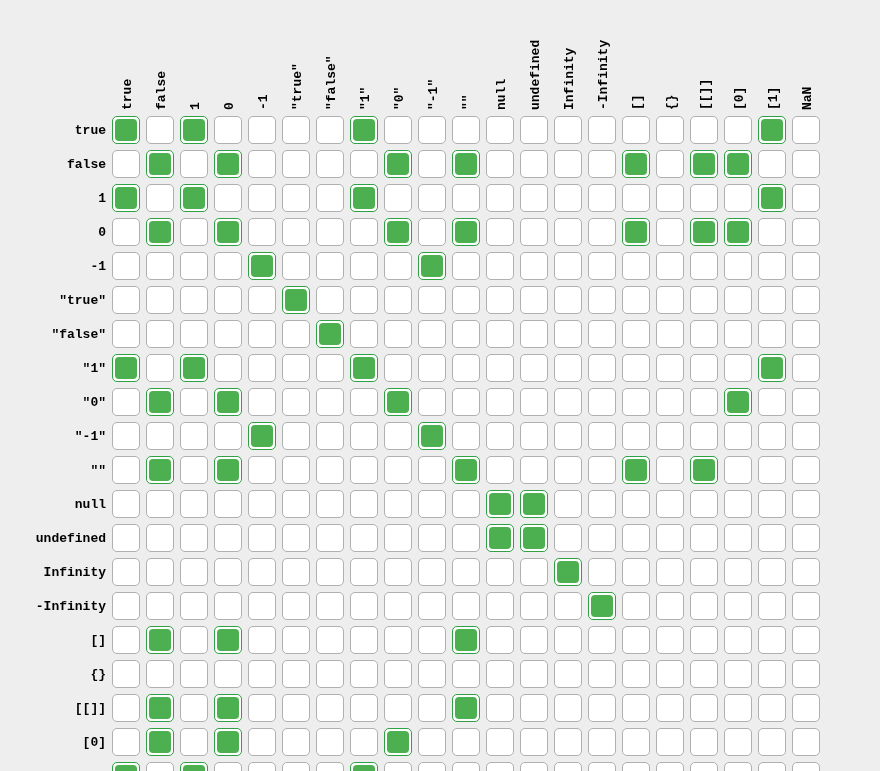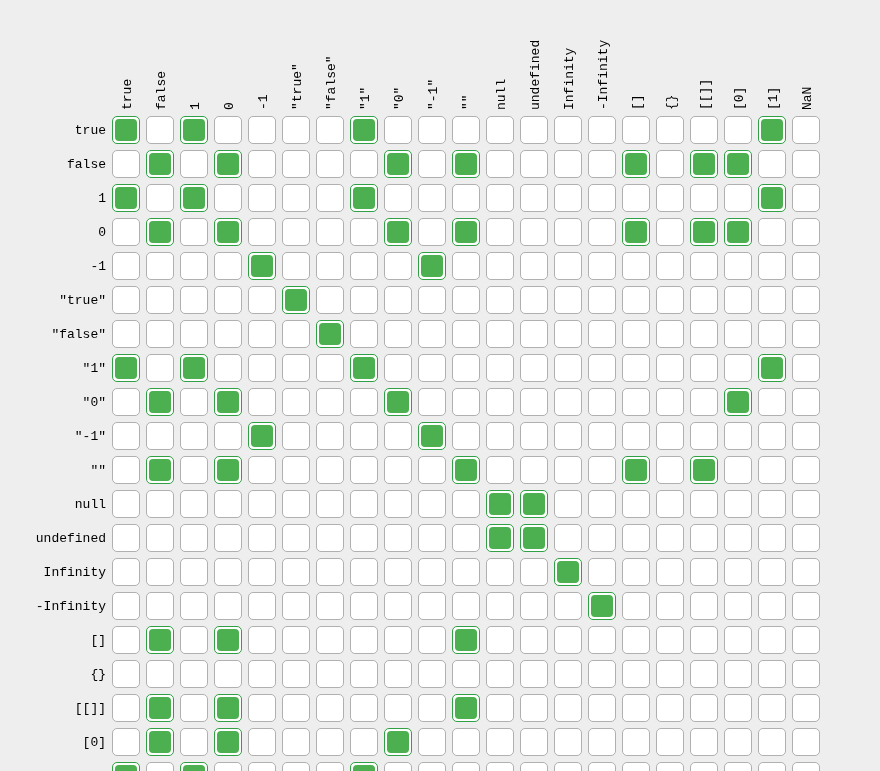--- a/index.html
+++ b/index.html
@@ -11,21 +11,21 @@
     color: #000;
   }
   .wrap {
     padding: 20px 20px 20px 10px;
   }
   table {
     border-collapse: separate;
     border-spacing: 2px;
   }
   th {
-    font-weight: normal;
+    font-weight: bold;
     padding: 2px 4px;
   }
   th.row-h {
     text-align: right;
     white-space: nowrap;
     height: 28px;
     vertical-align: middle;
   }
   th.col-h {
     vertical-align: bottom;

